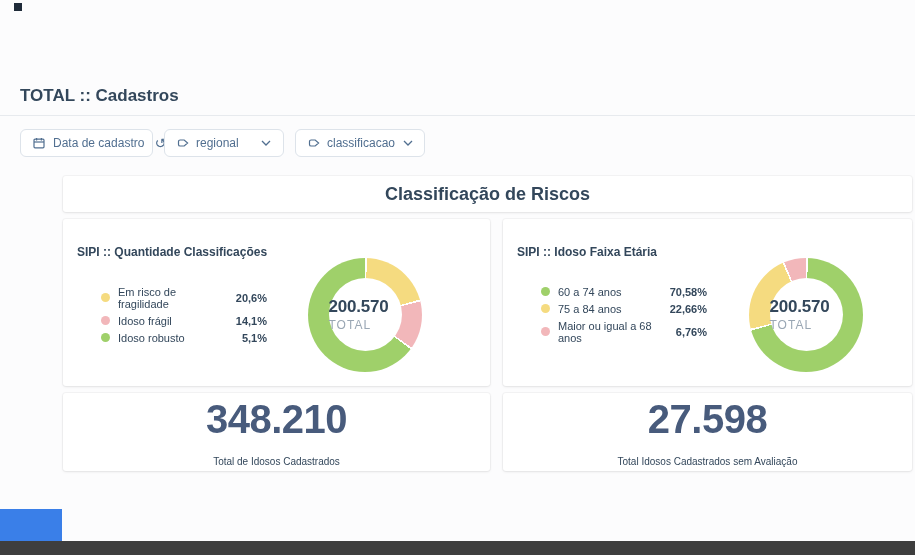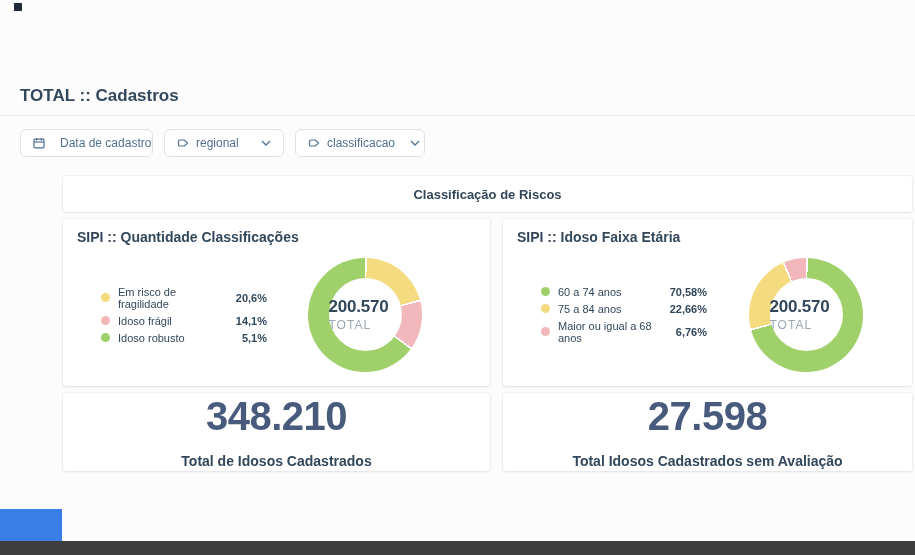--- a/index.html
+++ b/index.html
@@ -9,60 +9,60 @@
     background:#fcfcfd; position:relative; color:#33475b;
   }
   
   .page-title { position:absolute; left:20px; top:86px; font-size:17px; font-weight:700; color:#33475b; }
   .top-divider { position:absolute; left:0; top:115px; width:915px; height:1px; background:#e7eaee; }
   .top-dot { position:absolute; left:14px; top:3px; width:8px; height:8px; background:#1f2b39; }
 
   
   .filters { position:absolute; left:20px; top:129px; display:flex; gap:11px; }
   .chip {
-    height:28px; display:flex; align-items:center; gap:15px; padding:0 12px;
+    height:28px; display:flex; align-items:center; gap:8px; padding:0 12px;
     background:#fff; border:1px solid #dde3ea; border-radius:6px;
     font-size:12px; color:#516f90; cursor:pointer; white-space:nowrap;
   }
   .chip-1 { width:133px; } .chip-2 { width:120px; justify-content:space-between;padding-left:12px; } .chip-3 { width:130px; justify-content:space-between; }
   .chip .lead { display:flex; align-items:center; gap:7px; }
   .chip svg { display:block; }
   .refresh-glyph { font-size:14px; line-height:1; color:#516f90; margin-left:2px; }
 
   
   .main { position:absolute; left:63px; top:176px; width:849px; }
   .card { background:#ffffff; border-radius:3px; box-shadow:0 0 0 1px rgba(0,0,0,0.03), 0 1px 3px rgba(0,0,0,0.08); }
   .section-card { height:36px; display:flex; align-items:center; justify-content:center; margin-bottom:7px; }
-  .section-title { font-size:13px; font-weight:700; color:#33475b; }
+  .section-title { font-size:18px; font-weight:700; color:#33475b; }
 
   .row { display:flex; gap:13px; }
   .chart-card { height:167px; padding:10px 0 0 14px; position:relative; }
   .chart-card.c1 { width:427px; } .chart-card.c2 { width:409px; }
-  .chart-title { font-size:14px; font-weight:700; color:#33475b; }
+  .chart-title { font-size:12px; font-weight:700; color:#33475b;margin-top:16px; }
   .chart-body { position:absolute; left:0; top:24px; right:0; bottom:0; display:flex; align-items:center; }
   .legend { margin-left:38px; width:166px; display:flex; flex-direction:column; gap:5px; }
   .legend-row { display:flex; align-items:center; font-size:11px; color:#33475b; }
   .legend-dot { width:9px; height:9px; border-radius:50%; margin-right:8px; flex:0 0 auto; }
   .legend-label { flex:1 1 auto; }
   .legend-value { font-weight:700; text-align:right; margin-left:6px; }
 
   .donut { width:114px; height:114px; border-radius:50%; position:relative; margin-left:auto; }
   .c1 .donut { margin-right:68px; } .c2 .donut { margin-right:49px; }
   .donut-hole {
     position:absolute; left:50%; top:50%; width:73px; height:73px; margin:-36.5px 0 0 -36.5px;
     background:#fff; border-radius:50%; display:flex; flex-direction:column; align-items:flex-start; justify-content:center;
   }
   .donut-total { font-size:17px; font-weight:700; color:#33475b; letter-spacing:-0.2px; }
   .donut-total-label { font-size:12px; color:#9aa7b4; letter-spacing:1px; margin-top:1px; }
 
   .stats-row { margin-top:7px; }
   .stat-card { height:78px; display:flex; flex-direction:column; align-items:center; justify-content:center; }
   .stat-card.c1 { width:427px; } .stat-card.c2 { width:409px; }
   .stat-value { font-size:40px; font-weight:700; color:#485b7c; line-height:1.05; letter-spacing:-0.5px; }
-  .stat-label { font-size:14px; font-weight:700; color:#33475b; margin-top:16px; }
+  .stat-label { font-size:10px; font-weight:400; color:#33475b; margin-top:16px; }
 
   
   .blue-box { position:absolute; left:0; top:509px; width:62px; height:32px; background:#3a7fe8; }
   .bottom-bar { position:absolute; left:0; top:541px; width:915px; height:14px; background:#3e3e3e; }
 </style>
 </head>
 <body>
 
 <div class="top-dot"></div>
 

